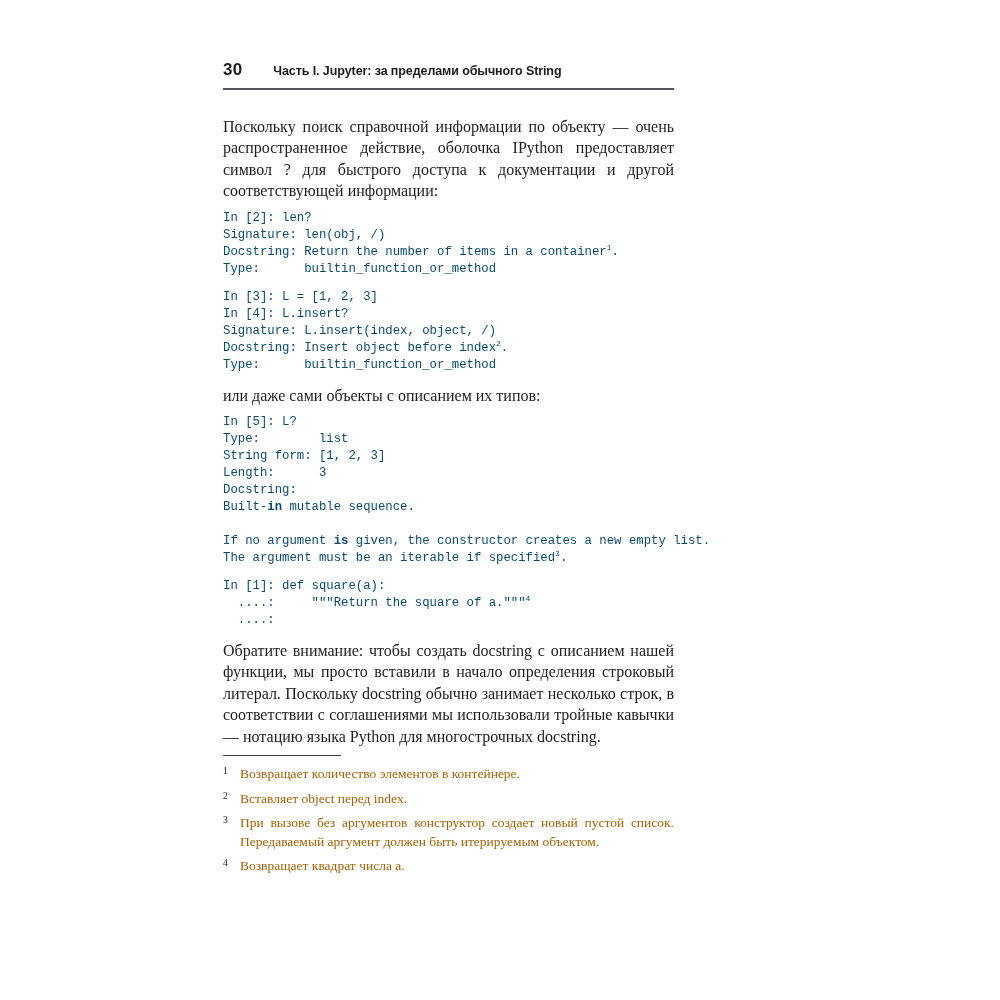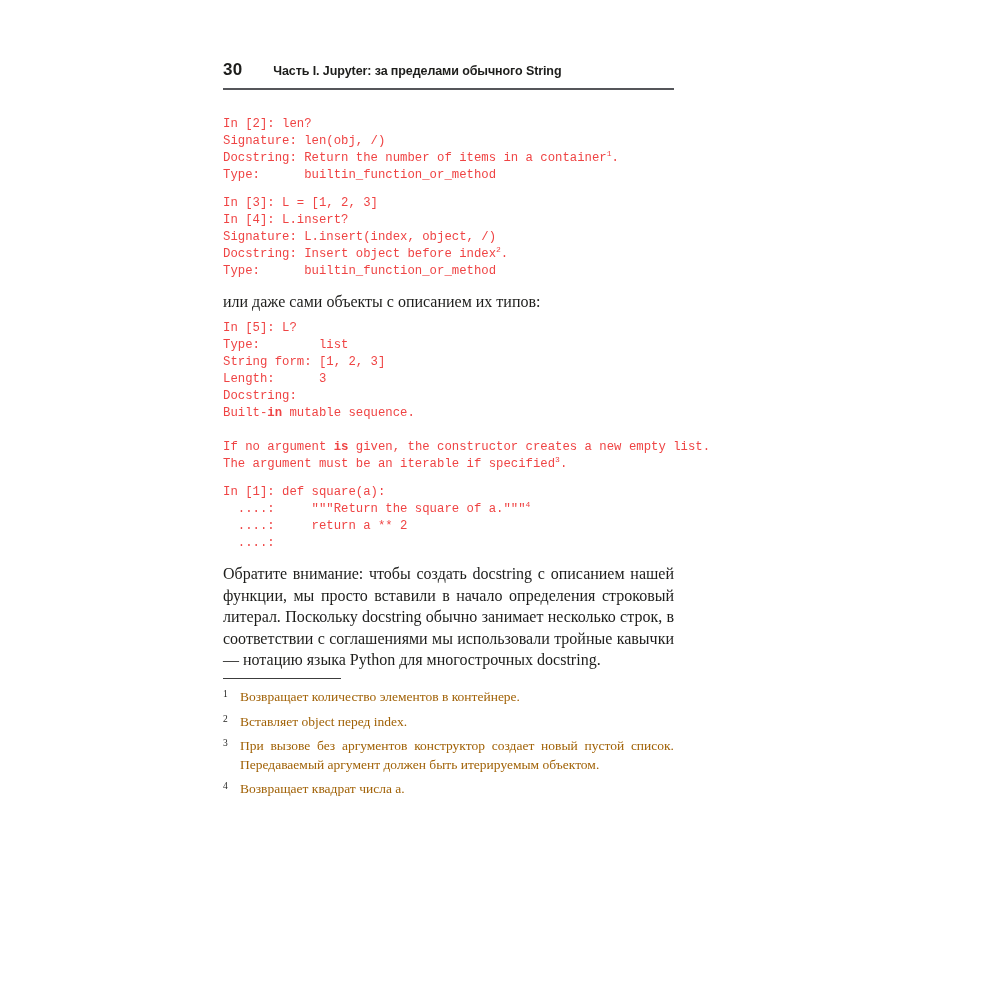--- a/index.html
+++ b/index.html
@@ -30,21 +30,21 @@
   p.para {
     font-size: 16px; line-height: 21.4px;
     text-align: justify;
     hyphens: auto; -webkit-hyphens: auto;
     margin: 0 0 8px 0;
     color: #1d1d1b;
   }
   pre.code-block {
     font-family: "Liberation Mono", monospace;
     font-size: 12.3px; line-height: 17px;
-    color: #ef4444;
+    color: #0c4a6e;
     margin: 2px 0 11px 0;
     white-space: pre;
   }
   .code-line { white-space: pre; min-height: 17px; }
   .code-line .b { font-weight: 700; }
   .code-line sup { font-size: 8px; line-height: 0; vertical-align: 5px; }
   
   .footnotes { margin-top: 6px; }
   .fn-rule { border: 0; border-top: 1.5px solid #3c3c3c; width: 118px; margin: 0 0 9px 0; }
   .fn { display: flex; align-items: flex-start; margin-bottom: 6px; }
@@ -68,32 +68,33 @@
 
   <header>
     <div class="running-header">
       <span class="page-number">30</span>
       <span class="running-title">Часть I. Jupyter: за пределами обычного String</span>
     </div>
     <hr class="header-rule">
   </header>
 
   <main class="body-text">
+    <p class="para">Поскольку поиск справочной информации по объекту — очень распространенное действие, оболочка IPython предоставляет символ ? для быстрого доступа к документации и другой соответствующей информации:</p>
 
     <pre class="code-block"><div class="code-line"><span>In [2]: len?</span></div><div class="code-line"><span>Signature: len(obj, /)</span></div><div class="code-line"><span>Docstring: Return the number of items in a container</span><sup>1</sup><span>.</span></div><div class="code-line"><span>Type:      builtin_function_or_method</span></div></pre>
 
 
     <pre class="code-block"><div class="code-line"><span>In [3]: L = [1, 2, 3]</span></div><div class="code-line"><span>In [4]: L.insert?</span></div><div class="code-line"><span>Signature: L.insert(index, object, /)</span></div><div class="code-line"><span>Docstring: Insert object before index</span><sup>2</sup><span>.</span></div><div class="code-line"><span>Type:      builtin_function_or_method</span></div></pre>
 
     <p class="para">или даже сами объекты с описанием их типов:</p>
 
     <pre class="code-block"><div class="code-line"><span>In [5]: L?</span></div><div class="code-line"><span>Type:        list</span></div><div class="code-line"><span>String form: [1, 2, 3]</span></div><div class="code-line"><span>Length:      3</span></div><div class="code-line"><span>Docstring:</span></div><div class="code-line"><span>Built-</span><span class="b">in</span><span> mutable sequence.</span></div><div class="code-line">&nbsp;</div><div class="code-line"><span>If no argument </span><span class="b">is</span><span> given, the constructor creates a new empty list.</span></div><div class="code-line"><span>The argument must be an iterable if specified</span><sup>3</sup><span>.</span></div></pre>
 
 
-    <pre class="code-block"><div class="code-line"><span>In [1]: def square(a):</span></div><div class="code-line"><span>  ....:     """Return the square of a."""</span><sup>4</sup></div><div class="code-line"><span>  ....:     return a ** 2</span></div><div class="code-line"><span>  ....:</span></div></pre>
+    <pre class="code-block"><div class="code-line"><span>In [1]: def square(a):</span></div><div class="code-line"><span>  ....:     """Return the square of a."""</span><sup>4</sup></div><div class="code-line"><span>  ....:</span></div></pre>
 
     <p class="para">Обратите внимание: чтобы создать docstring с описанием нашей функции, мы просто вставили в начало определения строковый литерал. Поскольку docstring обычно занимает несколько строк, в соответствии с соглашениями мы использовали тройные кавычки — нотацию языка Python для многострочных docstring.</p>
   </main>
 
   <footer class="footnotes">
     <hr class="fn-rule">
 
     <div class="fn">
       <sup class="fn-num">1</sup>
       <span class="fn-text">Возвращает количество элементов в контейнере.</span>

